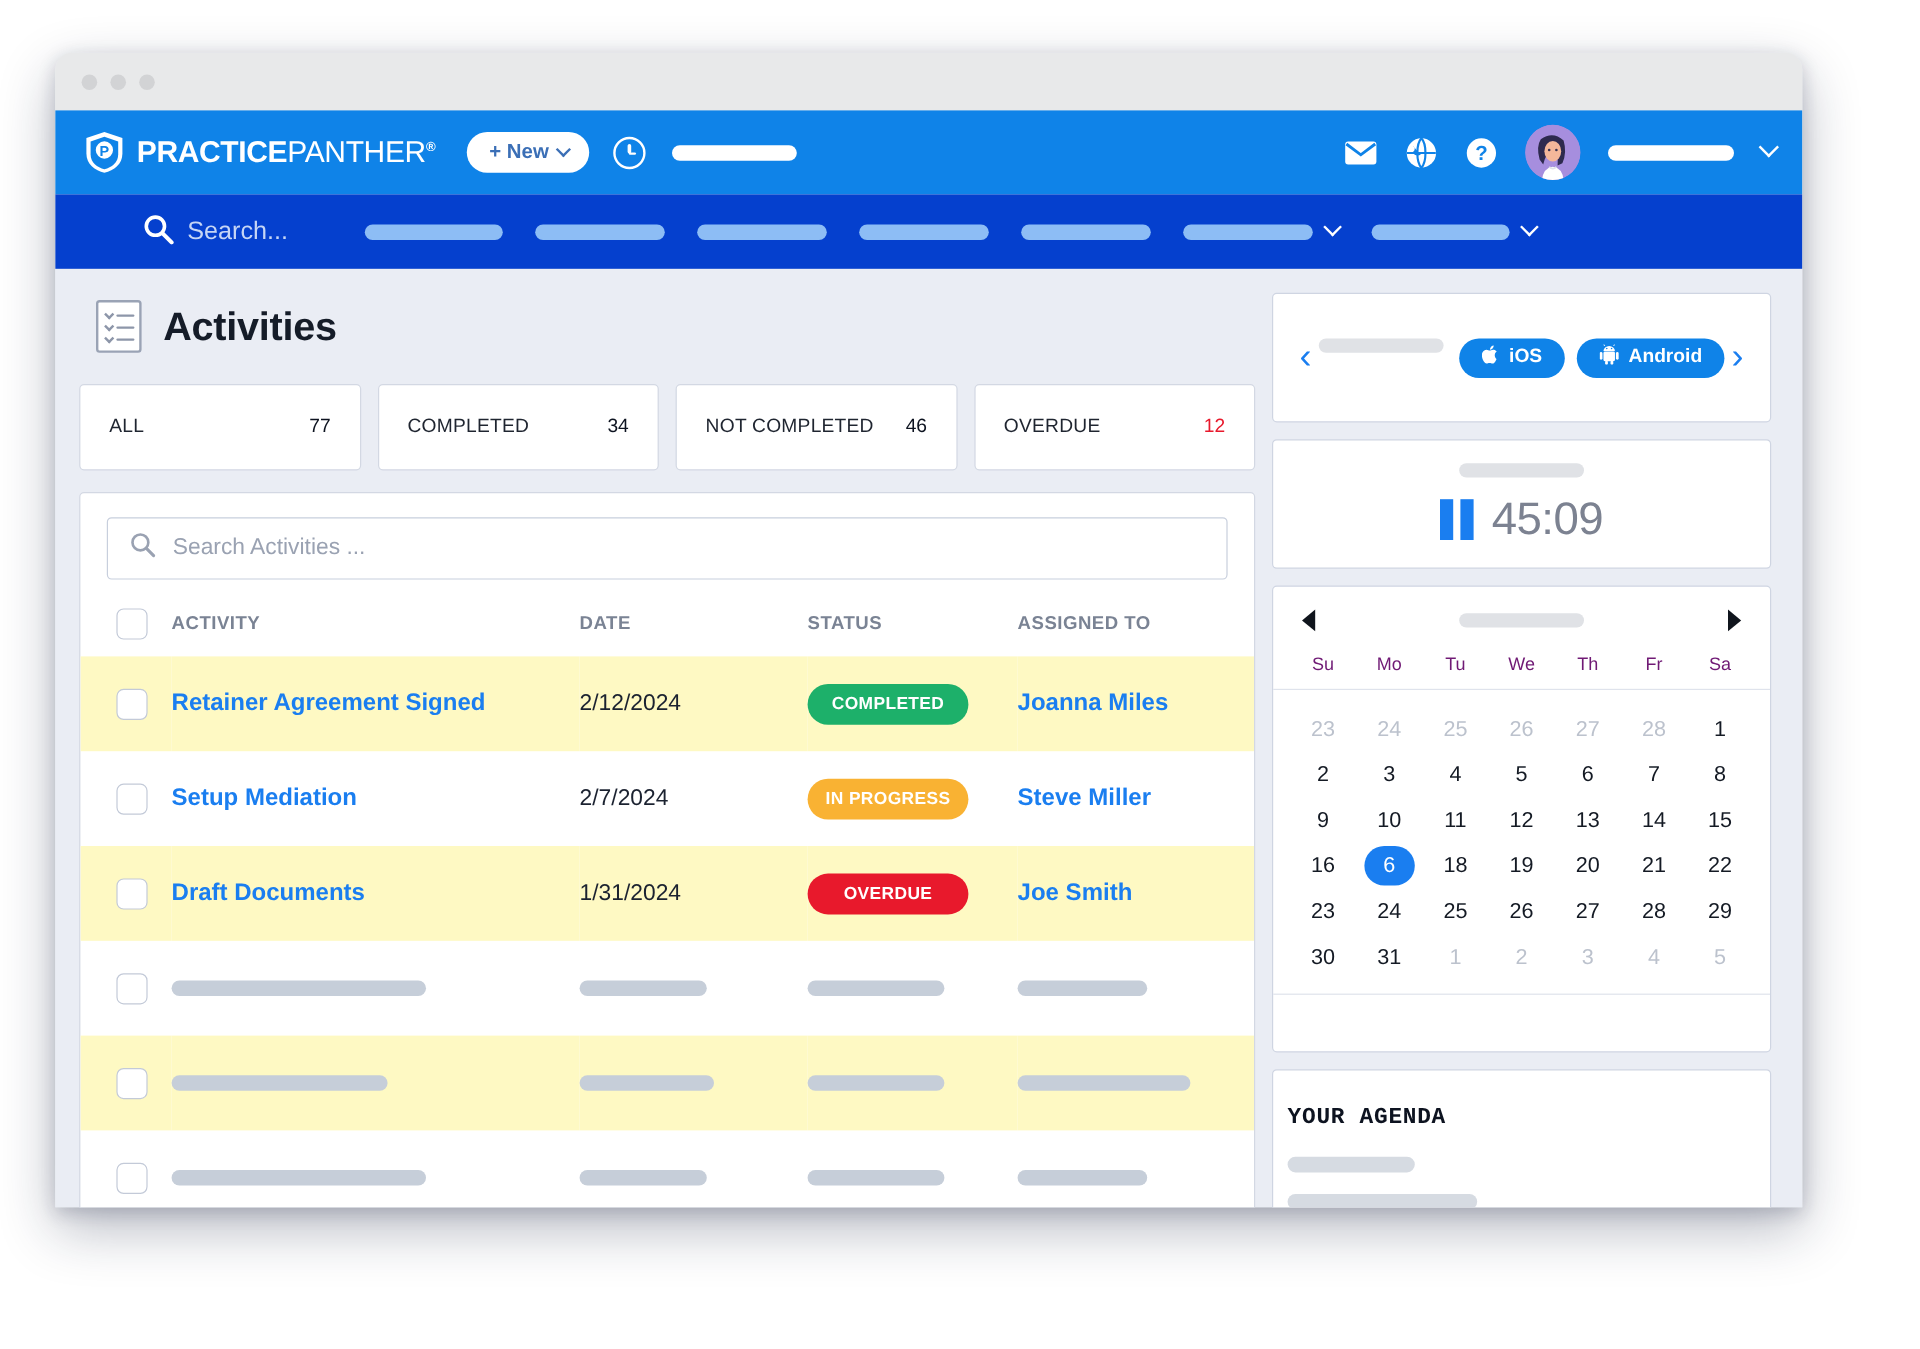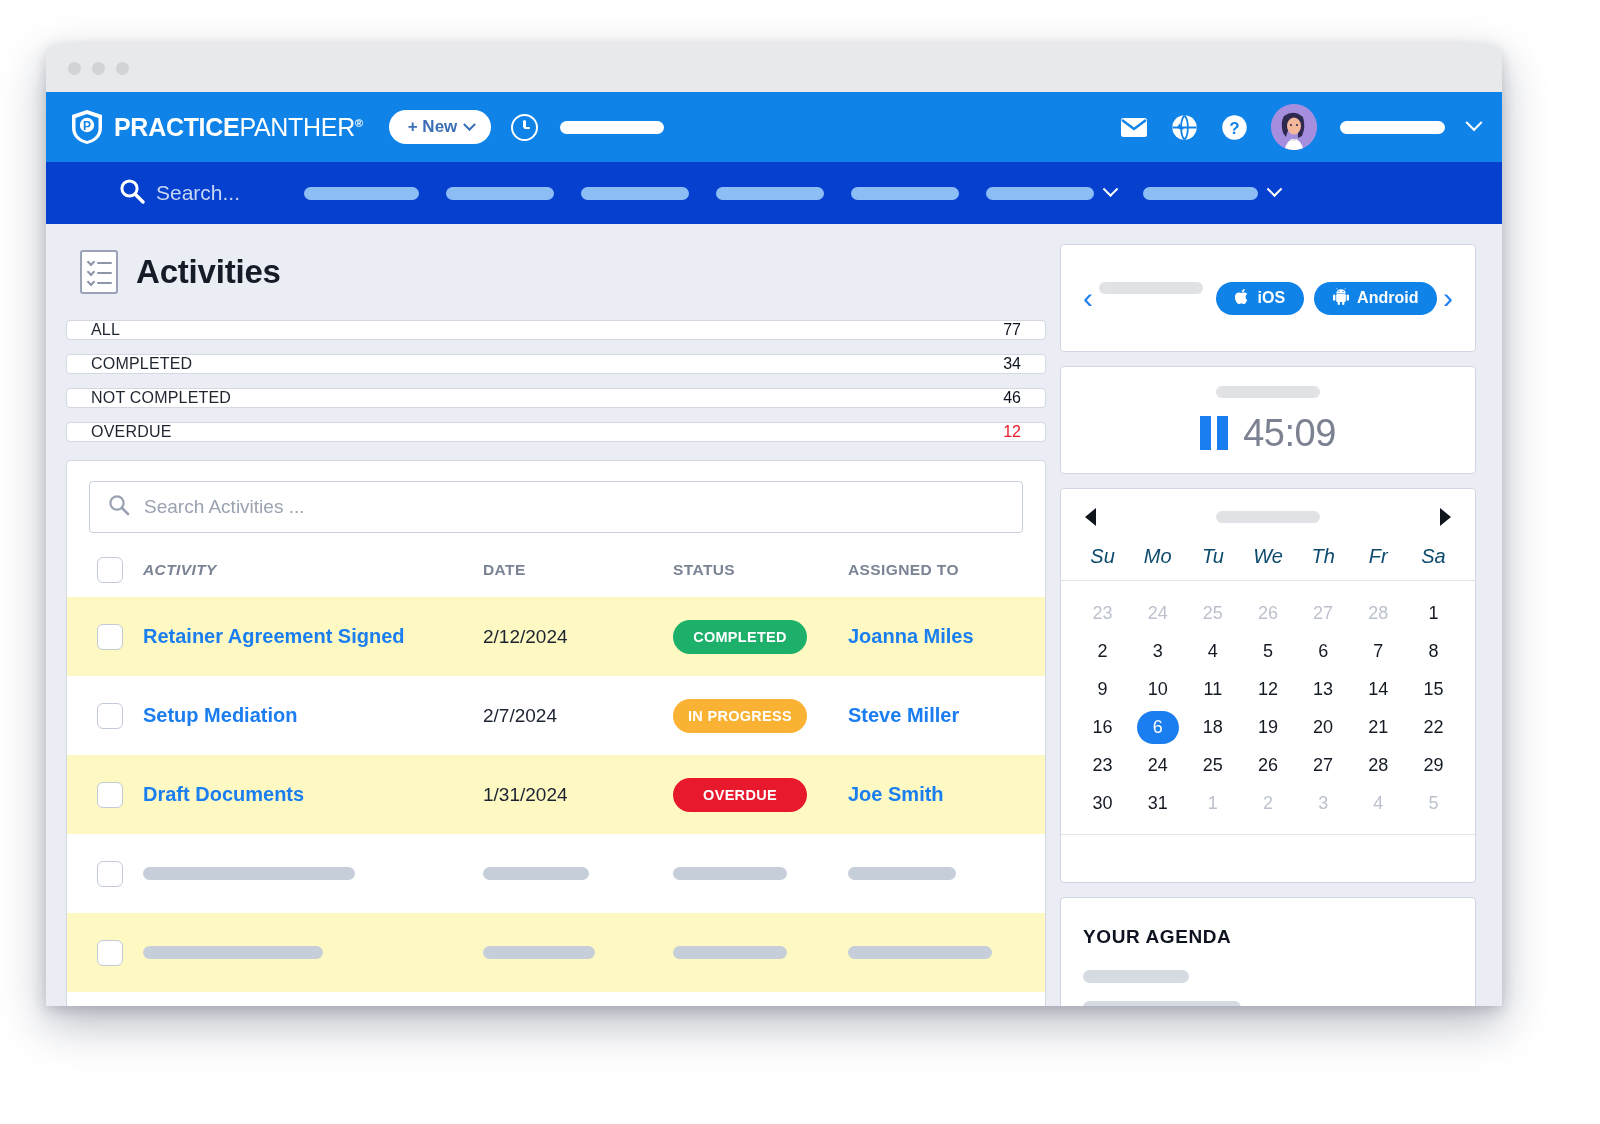--- a/index.html
+++ b/index.html
@@ -68,36 +68,36 @@
   .main { width: 1000px; padding: 26px 0 0 20px; }
   .side { flex:1; padding: 20px 26px 0 14px; }
 
   .page-head { display:flex; align-items:center; gap:18px; padding-left:14px; }
   .page-ico { width:38px; height:44px; border:2px solid #9aa3b5; border-radius:3px; position:relative; background:#fff; }
   .page-ico i { position:absolute; left:15px; height:2.4px; background:#8d96a9; border-radius:2px; width:15px; }
   .page-ico b { position:absolute; left:6px; width:6px; height:6px; border-right:2.2px solid #8d96a9; border-bottom:2.2px solid #8d96a9;
                 transform:rotate(45deg); }
   .page-title { font-size:33px; font-weight:800; color:#151c28; letter-spacing:-.2px; }
 
-  .stats { display:flex; gap:14px; margin:26px 0 0 0;flex-direction:column; }
+  .stats { display:flex; gap:14px; margin:26px 0 0 0; }
   .stat { flex:1; height:72px; background:#fff; border:1px solid #d3d8e3; border-radius:4px;
           display:flex; align-items:center; justify-content:space-between; padding:0 24px; }
   .stat-l { font-size:16px; color:#1f2530; letter-spacing:.2px; }
   .stat-n { font-size:16px; font-weight:400; color:#0d1320; }
   .stat-n.red { color:#e8192c; }
 
   .card { background:#fff; border:1px solid #d3d8e3; border-radius:4px; margin-top:18px; height:612px; overflow:hidden; }
   .srch { margin:20px 22px 0 22px; height:52px; border:1px solid #c8cfdd; border-radius:4px; display:flex; align-items:center; padding:0 18px; gap:14px; }
   .srch span { color:#9aa2b2; font-size:19px; }
 
   table { width:100%; border-collapse:collapse; margin-top:14px; }
   th { text-align:left; font-size:15.5px; color:#7a8394; font-weight:700; letter-spacing:.4px; padding:10px 0 14px 0; }
   td { padding:0; height:79px; vertical-align:middle; }
   .c-chk { width:76px; padding-left:30px !important; }
-  .c-act { width:340px;font-style:italic; }
+  .c-act { width:340px; }
   .c-dat { width:190px; }
   .c-sta { width:175px; }
   .chk { width:26px; height:26px; border:1.6px solid #c3cad8; border-radius:6px; background:#fff; display:block; }
   .lnk { color:#1a7ef0; font-size:20px; font-weight:800; }
   .date { font-size:19px; color:#1b2230; }
   .badge { display:inline-flex; align-items:center; justify-content:center; height:34px; min-width:134px;
            border-radius:17px; color:#fff; font-size:14.5px; font-weight:700; letter-spacing:.3px; padding:0 14px; }
   tr.alt { background:#fef9c3; }
   .sk { height:13px; border-radius:7px; background:#c6ced9; }
   .sk-l { height:13px; border-radius:7px; background:#d6dbe2; }
@@ -117,29 +117,29 @@
   .pause { display:flex; gap:6px; }
   .pause i { width:11px; height:34px; background:#1a7ef0; display:block; }
   .timer-t { font-size:38px; color:#7c8291; font-weight:400; letter-spacing:-.5px; }
 
   .cal { padding:0; }
   .cal-head { height:56px; display:flex; align-items:center; justify-content:space-between; padding:0 24px; }
   .tri { width:0; height:0; border-top:9px solid transparent; border-bottom:9px solid transparent; cursor:pointer; }
   .tri.l { border-right:11px solid #10151d; }
   .tri.r { border-left:11px solid #10151d; }
   .dow { display:grid; grid-template-columns:repeat(7,1fr); padding:0 14px 12px 14px; border-bottom:1px solid #dfe3ec; }
-  .dow div { text-align:center; font-size:20px; color:#0c4a6e;font-style:italic; }
+  .dow div { text-align:center; font-size:15px; color:#701a75; }
   .grid { display:grid; grid-template-columns:repeat(7,1fr); padding:16px 14px 14px 14px; row-gap:5px; }
   .day { height:33px; display:flex; align-items:center; justify-content:center; font-size:18px; color:#141a24; }
   .day.mut { color:#bcc2cd; }
   .day.sel span { background:#1a7ef0; color:#fff; border-radius:17px; width:42px; height:33px;
                   display:flex; align-items:center; justify-content:center; font-weight:500; }
   .cal-foot { height:48px; border-top:1px solid #dfe3ec; }
 
-  .agenda { padding:28px 26px 26px 22px; }
+  .agenda { padding:28px 26px 26px 12px;font-family:Liberation Mono, monospace; }
   .agenda-t { font-size:19px; font-weight:800; color:#0d1320; letter-spacing:.6px; }
   .agenda-sk { margin-top:22px; display:flex; flex-direction:column; gap:18px; }
 </style>
 </head>
 <body>
 
 <div class="stage">
  <div class="window">
 
   <div class="titlebar">

